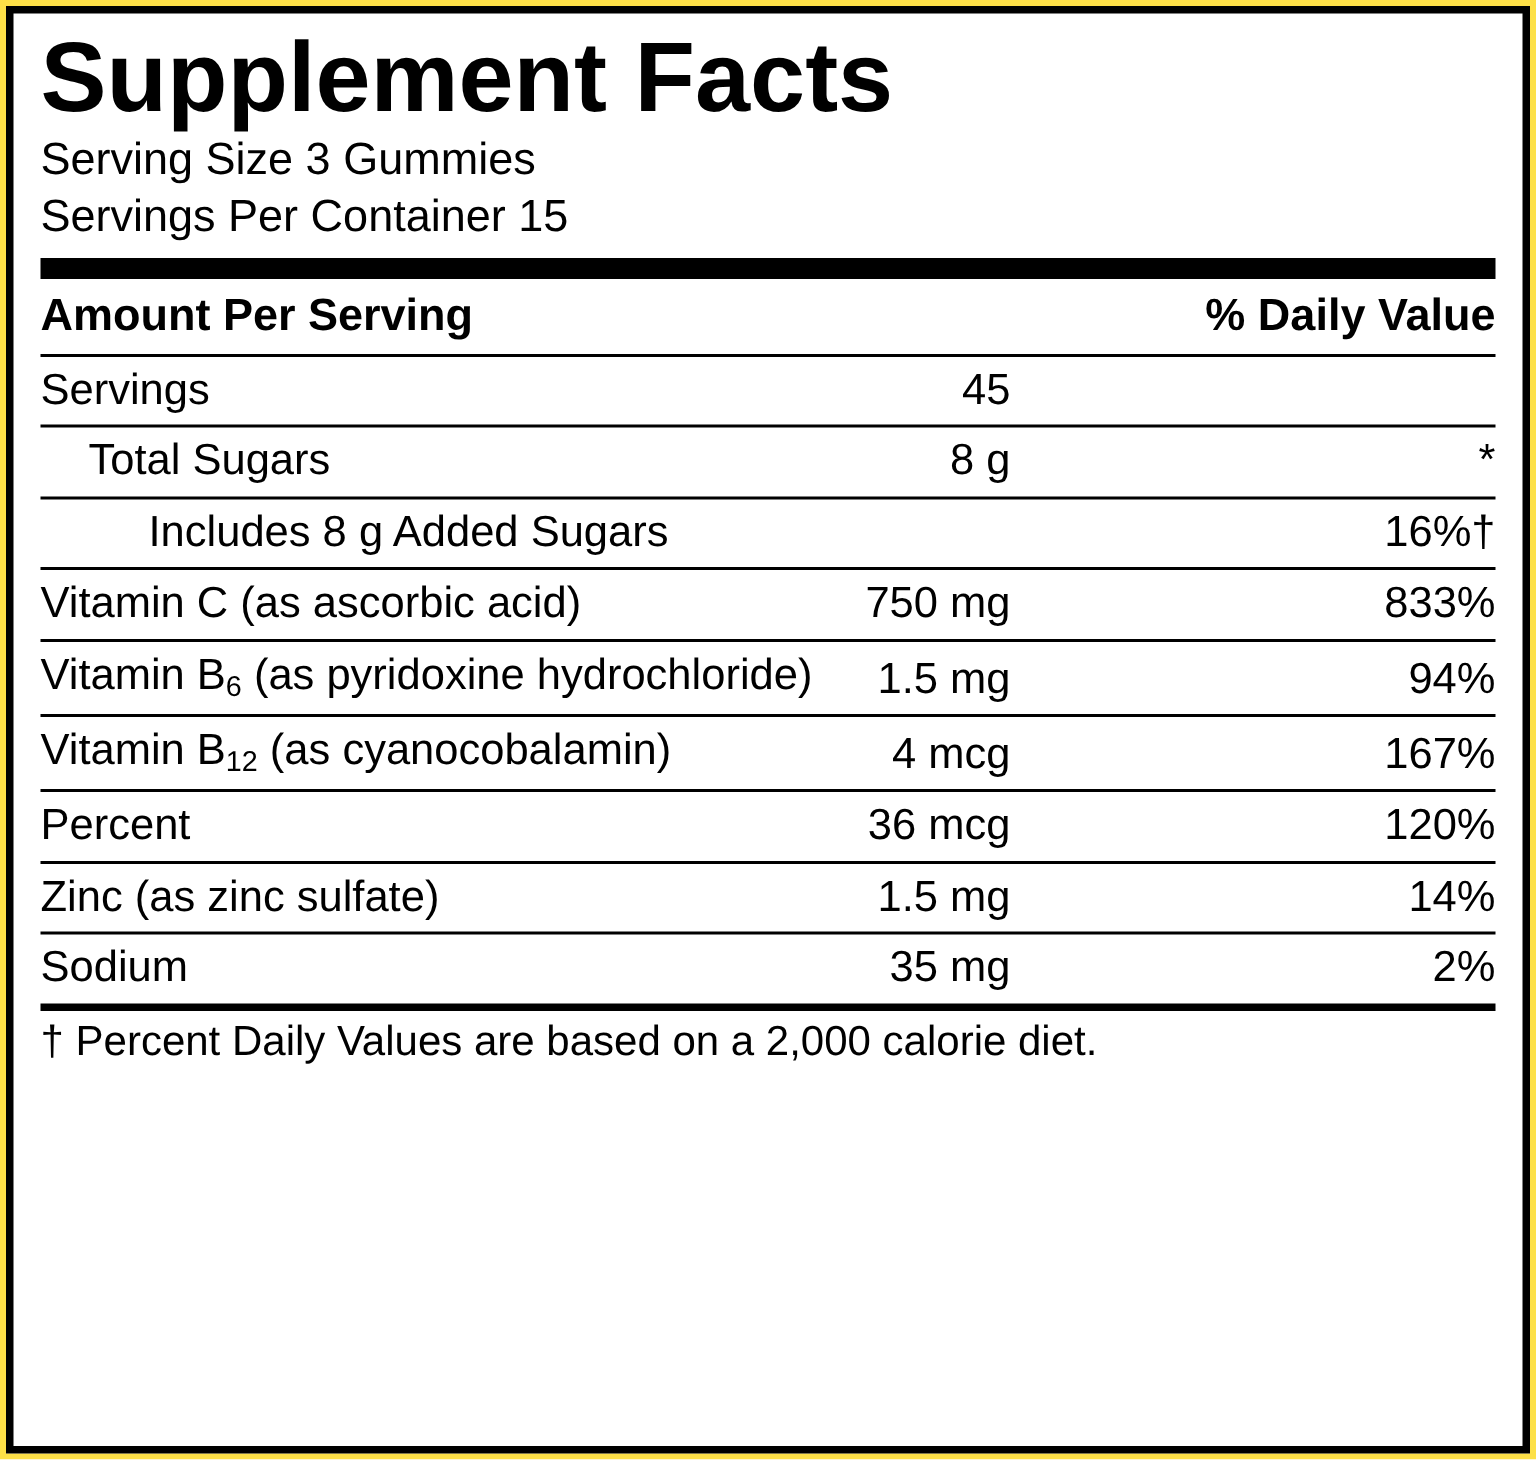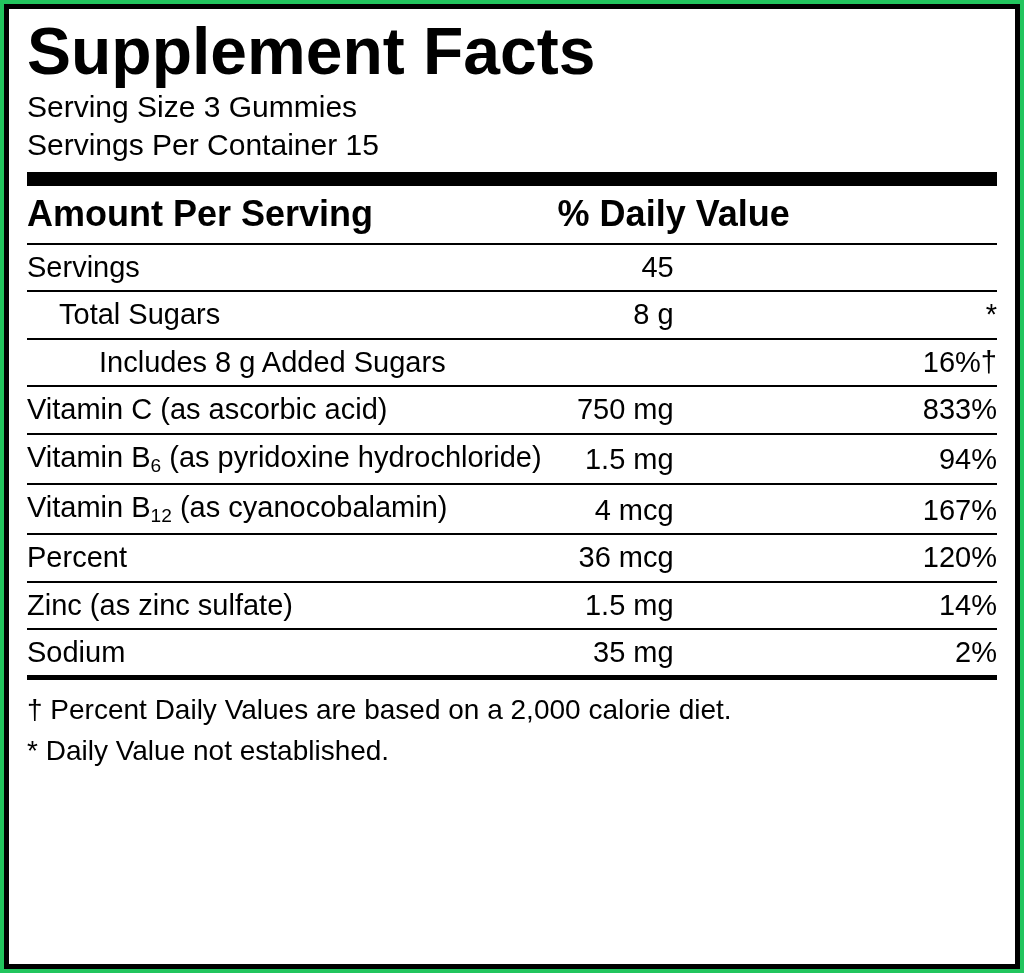--- a/index.html
+++ b/index.html
@@ -10,21 +10,21 @@
   body {
     font-family: "Liberation Sans", sans-serif;
     color: #000000;
     -webkit-font-smoothing: antialiased;
   }
   .page {
     width: 1024px;
     height: 973px;
     box-sizing: border-box;
     position: relative;
-    background: #22c55e;
+    background: #fde047;
   }
   .panel {
     position: absolute;
     left: 4px;
     top: 4px;
     width: 1016px;
     height: 965px;
     box-sizing: border-box;
     border: 5px solid #000;
     background: #fff;
@@ -62,40 +62,39 @@
     padding: 6px 0 7px 0;
     vertical-align: bottom;
     line-height: 1.12;
     white-space: nowrap;
   }
   td.col-name { text-align: left; }
   td.col-amt { text-align: right; width: 168px; }
   td.col-dv  { text-align: right; width: 122px; }
   tr.hdr td {
     font-weight: bold;
-    font-size: 36px;
+    font-size: 30px;
     padding-top: 8px;
     padding-bottom: 8px;
   }
   tr.hdr td.col-name { text-align: left; }
   tr.dv-head td.col-dv-head {
-    text-align: center;
+    text-align: right;
     font-weight: bold;
   }
   .indent1 { padding-left: 32px !important; }
   .indent2 { padding-left: 72px !important; }
   tr.rowline td {
     border-top: 2px solid #000;
   }
   .sub {
     font-size: 0.66em;
     vertical-align: -0.25em;
   }
   .footnotes {
-    margin-top: 10px;
   }
   .footnote {
     font-size: 28px;
     line-height: 1.45;
     white-space: nowrap;
   }
   .bold-top-rule td { border-top: 5px solid #000; }
 </style>
 </head>
 <body>
@@ -172,17 +171,16 @@
           <td class="col-amt">35 mg</td>
           <td class="col-dv">2%</td>
         </tr>
       </tbody>
     </table>
 
     <div class="rule-medium"></div>
 
     <div class="footnotes">
       <div class="footnote">† Percent Daily Values are based on a 2,000 calorie diet.</div>
-      <div class="footnote">* Daily Value not established.</div>
     </div>
 
   </div>
 </div>
 
 </body></html>

